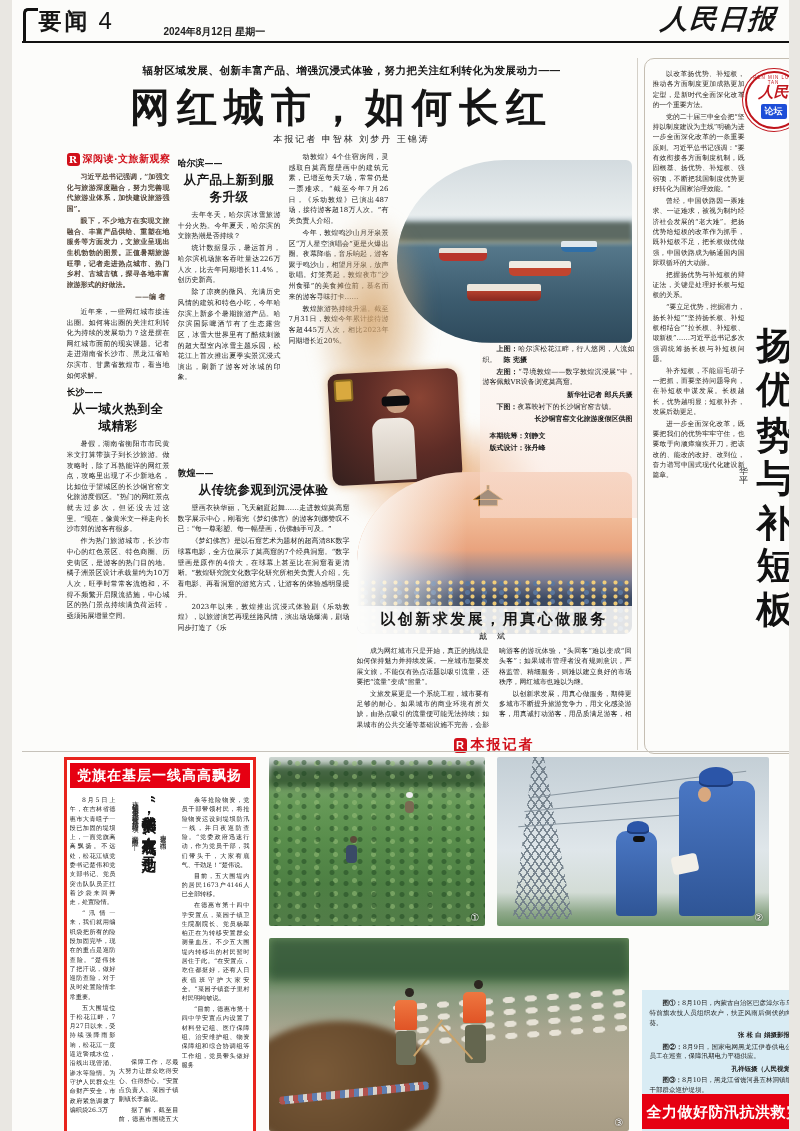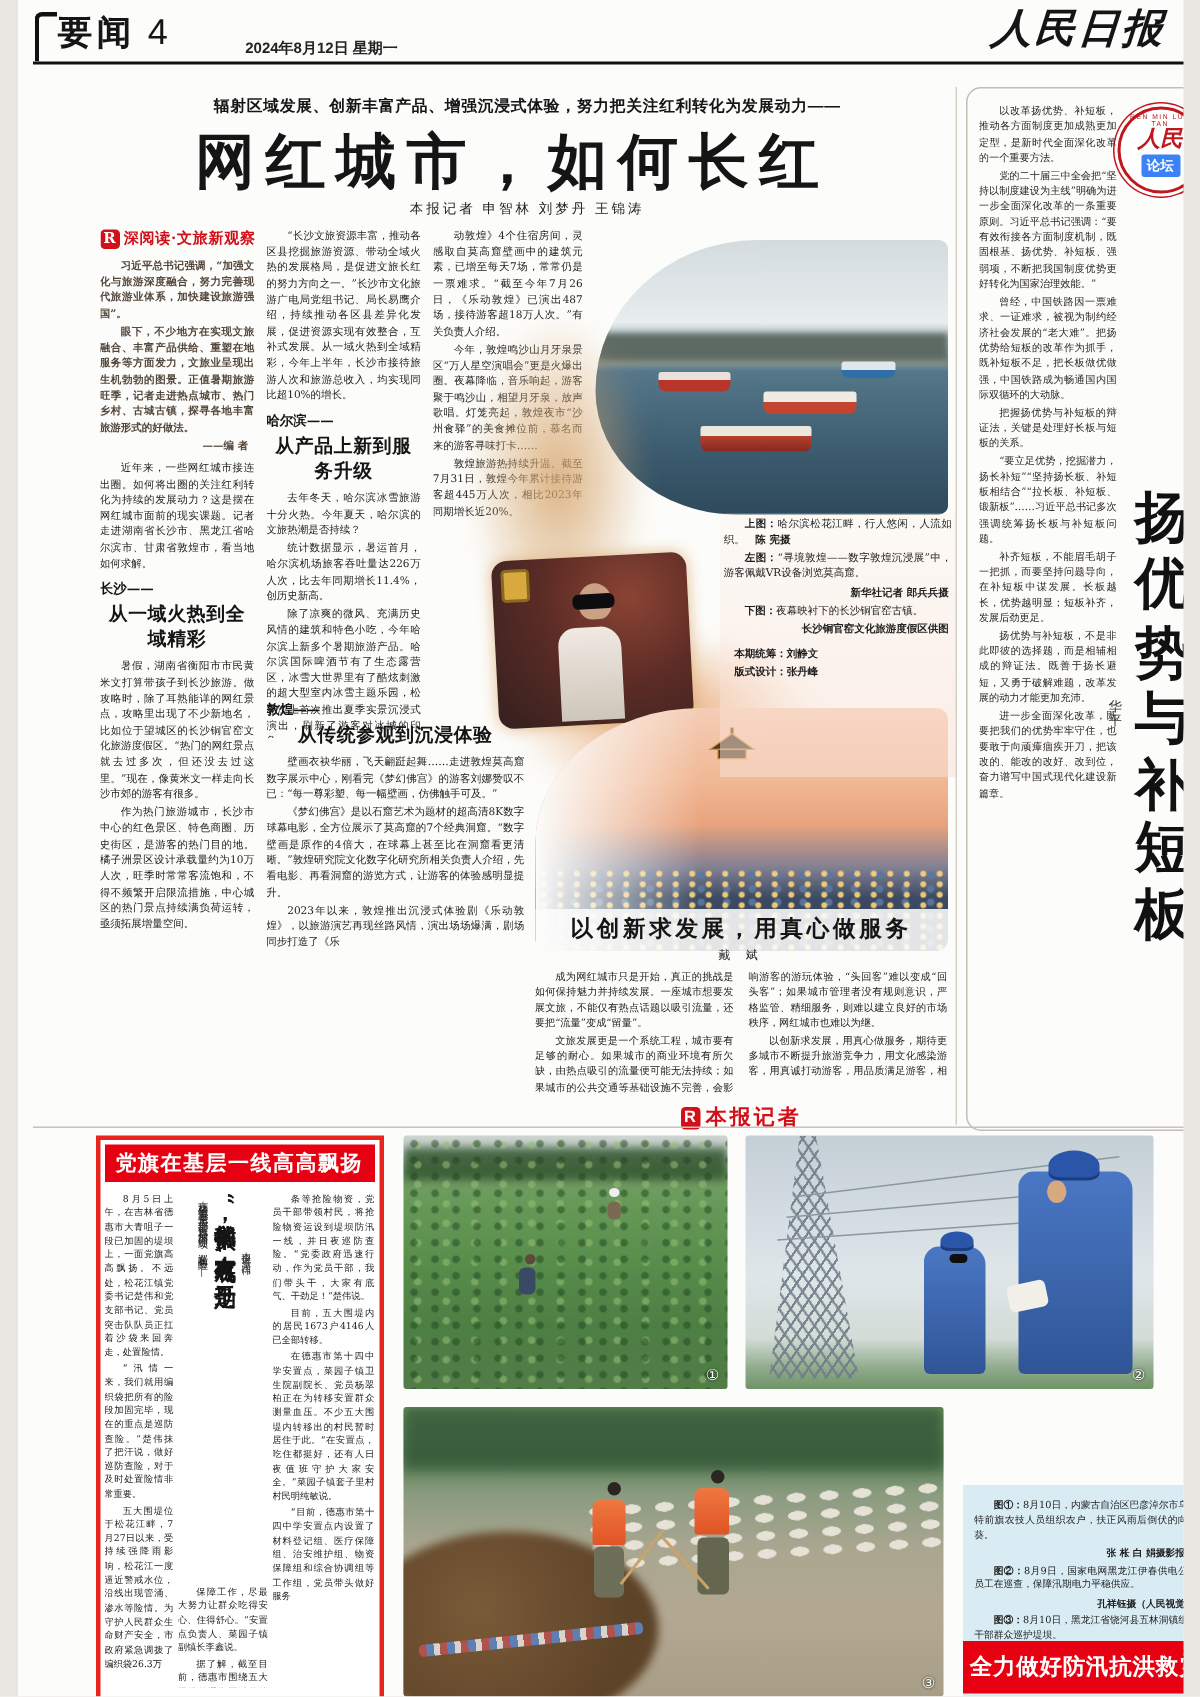--- a/index.html
+++ b/index.html
@@ -62,21 +62,21 @@
   .expert-badge .lbl{color:#d1101a;font-weight:900;font-size:14px;letter-spacing:2px;}
   
   .vrule{left:625px;top:58px;width:1px;height:692px;background:#d4d0c8;}
   .forum{left:632px;top:58px;width:163px;height:694px;border:1px solid #c5beb2;border-radius:10px;}
   .forum-text{position:absolute;left:8px;top:10px;width:92px;height:672px;overflow:hidden;}
   .forum-text p{font-size:6.8px;color:#2a2520;}
   .forum-logo{position:absolute;left:100px;top:12px;width:54px;height:54px;border:2px solid #c0161d;border-radius:50%;
               box-shadow:0 0 0 2px #fff,0 0 0 3px #c0161d;background:#fff;text-align:center;}
   .forum-logo .ring{font-size:4.5px;color:#c0161d;letter-spacing:1px;display:block;margin-top:2px;}
   .forum-logo .top{display:block;font-family:"DejaVu Serif",serif;font-style:italic;font-weight:bold;color:#c0161d;font-size:15px;line-height:15px;}
-  .forum-logo .bot{display:inline-block;background:#3b82f6;color:#fff;font-size:9px;font-weight:bold;padding:1px 4px;border-radius:2px;margin-top:2px;}
+  .forum-logo .bot{display:inline-block;background:#1d4ed8;color:#fff;font-size:9px;font-weight:bold;padding:1px 4px;border-radius:2px;margin-top:2px;}
   .forum-head{position:absolute;right:8px;top:112px;width:48px;height:560px;writing-mode:vertical-rl;
               font-size:37px;font-weight:900;letter-spacing:44px;text-align:center;color:#111;}
   .forum-author{position:absolute;right:58px;top:400px;writing-mode:vertical-rl;font-size:9px;letter-spacing:4px;color:#333;}
   
   .hdivider{left:10px;top:751px;width:780px;height:1px;background:#c6c2ba;}
   
   .party{left:52px;top:757px;width:186px;height:372px;border:3px solid #e8241d;background:#fff;}
   .party-banner{margin:3px;height:25px;background:#e60012;color:#fff;font-size:14px;font-weight:900;
                 letter-spacing:1px;text-align:center;line-height:25px;}
   .party-body{display:flex;gap:3px;padding:4px 3px;height:330px;overflow:hidden;}
@@ -151,21 +151,20 @@
       <div class="signoff">——编  者</div>
     </div>
     <p class="b">近年来，一些网红城市接连出圈。如何将出圈的关注红利转化为持续的发展动力？这是摆在网红城市面前的现实课题。记者走进湖南省长沙市、黑龙江省哈尔滨市、甘肃省敦煌市，看当地如何求解。</p>
     <div class="sec-place">长沙——</div>
     <div class="sec-title">从一域火热到全域精彩</div>
     <p class="b">暑假，湖南省衡阳市市民黄米文打算带孩子到长沙旅游。做攻略时，除了耳熟能详的网红景点，攻略里出现了不少新地名，比如位于望城区的长沙铜官窑文化旅游度假区。“热门的网红景点就去过多次，但还没去过这里。”现在，像黄米文一样走向长沙市郊的游客有很多。</p>
     <p class="b">作为热门旅游城市，长沙市中心的红色景区、特色商圈、历史街区，是游客的热门目的地。橘子洲景区设计承载量约为10万人次，旺季时常常客流饱和，不得不频繁开启限流措施，中心城区的热门景点持续满负荷运转，亟须拓展增量空间。</p>
   </div>
 
   <div class="col serif" style="left:166px;top:152px;width:103px;height:340px;">
-    <p class="b">“长沙文旅资源丰富，推动各区县挖掘旅游资源、带动全域火热的发展格局，是促进文旅长红的努力方向之一。”长沙市文化旅游广电局党组书记、局长易鹰介绍，持续推动各区县差异化发展，促进资源实现有效整合，互补式发展。从一域火热到全域精彩，今年上半年，长沙市接待旅游人次和旅游总收入，均实现同比超10%的增长。</p>
     <div class="sec-place">哈尔滨——</div>
     <div class="sec-title">从产品上新到服务升级</div>
     <p class="b">去年冬天，哈尔滨冰雪旅游十分火热。今年夏天，哈尔滨的文旅热潮是否持续？</p>
     <p class="b">统计数据显示，暑运首月，哈尔滨机场旅客吞吐量达226万人次，比去年同期增长11.4%，创历史新高。</p>
     <p class="b">除了凉爽的微风、充满历史风情的建筑和特色小吃，今年哈尔滨上新多个暑期旅游产品。哈尔滨国际啤酒节有了生态露营区，冰雪大世界里有了酷炫刺激的超大型室内冰雪主题乐园，松花江上首次推出夏季实景沉浸式演出，刷新了游客对冰城的印象。</p>
 
   </div>
 
   <div class="col serif" style="left:277px;top:152px;width:100px;height:212px;">
     <p class="b">动敦煌》4个住宿房间，灵感取自莫高窟壁画中的建筑元素，已增至每天7场，常常仍是一票难求。“截至今年7月26日，《乐动敦煌》已演出487场，接待游客超18万人次。”有关负责人介绍。</p>
@@ -255,21 +254,20 @@
       <span class="top">人民</span>
       <span class="bot">论坛</span>
     </div>
     <div class="forum-text serif">
       <p class="b">以改革扬优势、补短板，推动各方面制度更加成熟更加定型，是新时代全面深化改革的一个重要方法。</p>
       <p class="b">党的二十届三中全会把“坚持以制度建设为主线”明确为进一步全面深化改革的一条重要原则。习近平总书记强调：“要有效衔接各方面制度机制，既固根基、扬优势、补短板、强弱项，不断把我国制度优势更好转化为国家治理效能。”</p>
       <p class="b">曾经，中国铁路因一票难求、一证难求，被视为制约经济社会发展的“老大难”。把扬优势给短板的改革作为抓手，既补短板不足，把长板做优做强，中国铁路成为畅通国内国际双循环的大动脉。</p>
       <p class="b">把握扬优势与补短板的辩证法，关键是处理好长板与短板的关系。</p>
       <p class="b">“要立足优势，挖掘潜力，扬长补短”“坚持扬长板、补短板相结合”“拉长板、补短板、锻新板”……习近平总书记多次强调统筹扬长板与补短板问题。</p>
       <p class="b">补齐短板，不能眉毛胡子一把抓，而要坚持问题导向，在补短板中谋发展。长板越长，优势越明显；短板补齐，发展后劲更足。</p>
-      <p class="b">扬优势与补短板，不是非此即彼的选择题，而是相辅相成的辩证法。既善于扬长避短，又勇于破解难题，改革发展的动力才能更加充沛。</p>
       <p class="b">进一步全面深化改革，既要把我们的优势牢牢守住，也要敢于向顽瘴痼疾开刀，把该改的、能改的改好、改到位，奋力谱写中国式现代化建设新篇章。</p>
     </div>
     <div class="forum-head">扬优势与补短板</div>
     <div class="forum-author">华  平</div>
   </div>
 
   <div class="abs hdivider"></div>
 
   <div class="abs party">
     <div class="party-banner">党旗在基层一线高高飘扬</div>

